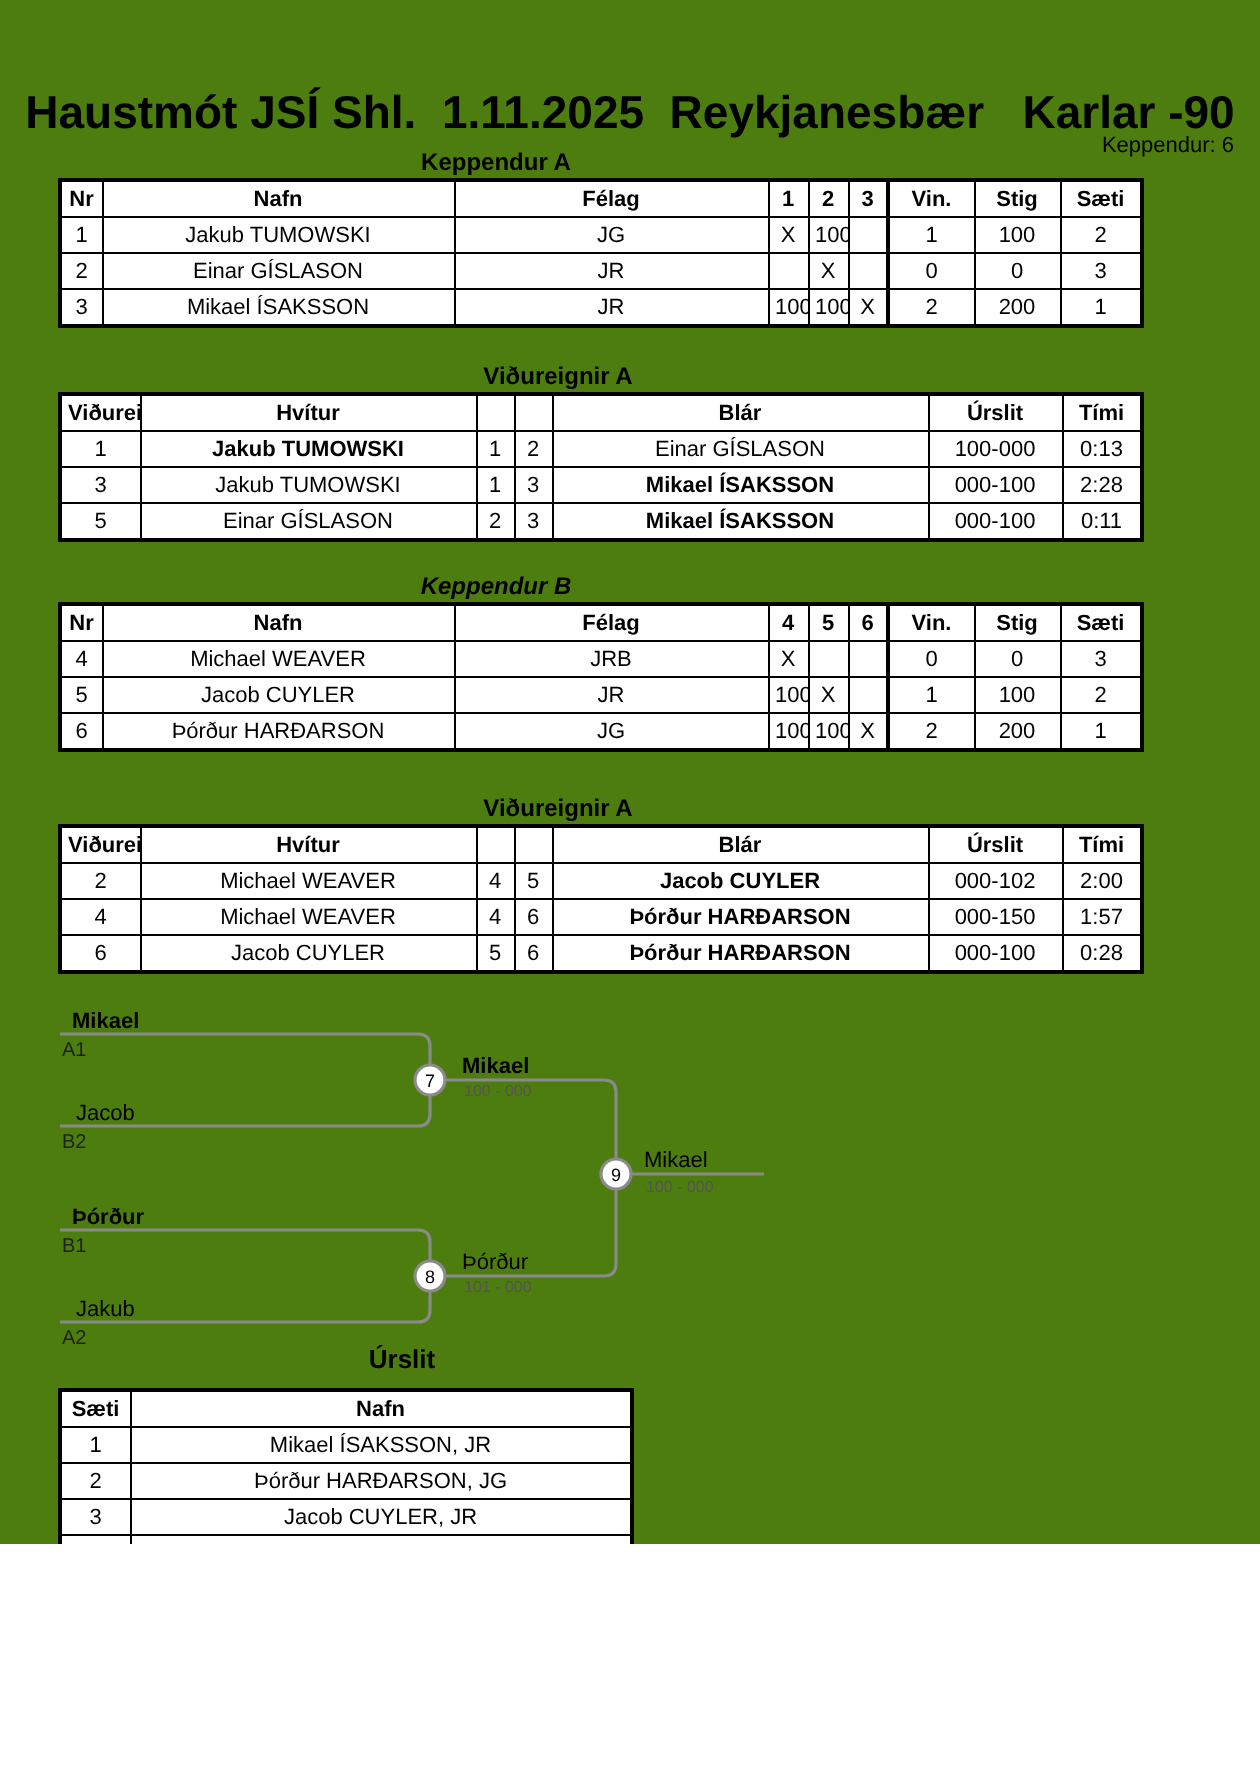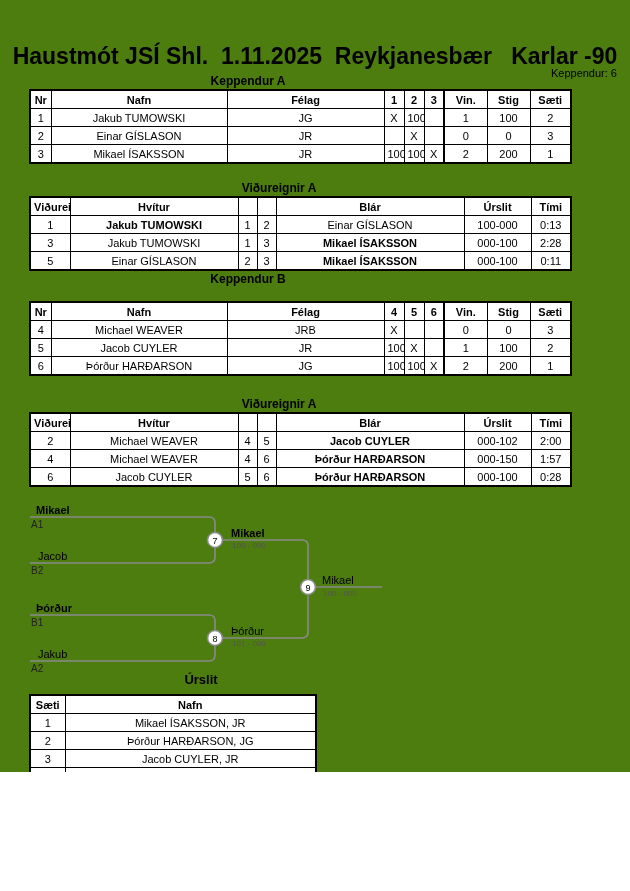--- a/index.html
+++ b/index.html
@@ -6,21 +6,21 @@
   .page{position:relative;width:630px;height:772px;background:#4d7c0f;
         font-family:"Liberation Sans",sans-serif;color:#000;overflow:hidden;}
 
   .main-title{position:absolute;top:43px;left:0;width:630px;text-align:center;
               font-size:23px;font-weight:bold;white-space:pre;}
   .count{position:absolute;top:67px;right:13px;font-size:11px;}
 
   .sec-title{position:absolute;text-align:center;font-size:12px;font-weight:bold;margin-left:28px;}
   #st-ga{top:74px;left:0;width:440px;}
   #st-ma{top:181px;left:0;width:502px;}
-  #st-gb{top:272px;left:0;width:440px;}
+  #st-gb{top:286px;left:0;width:440px;font-style:italic;}
   #st-mb{top:397px;left:0;width:502px;}
   #st-res{top:672px;left:30px;width:286px;font-size:13px;}
 
   table.grid{position:absolute;border-collapse:collapse;table-layout:fixed;
              border:2px solid #000;background:#fff;}
   .grid th,.grid td{border:1px solid #000;font-size:11px;height:17px;
              padding:0 3px;overflow:hidden;white-space:nowrap;}
   .grid th{font-weight:bold;text-align:center;}
   .grid td{text-align:center;}
   .grid .l{text-align:center;}

